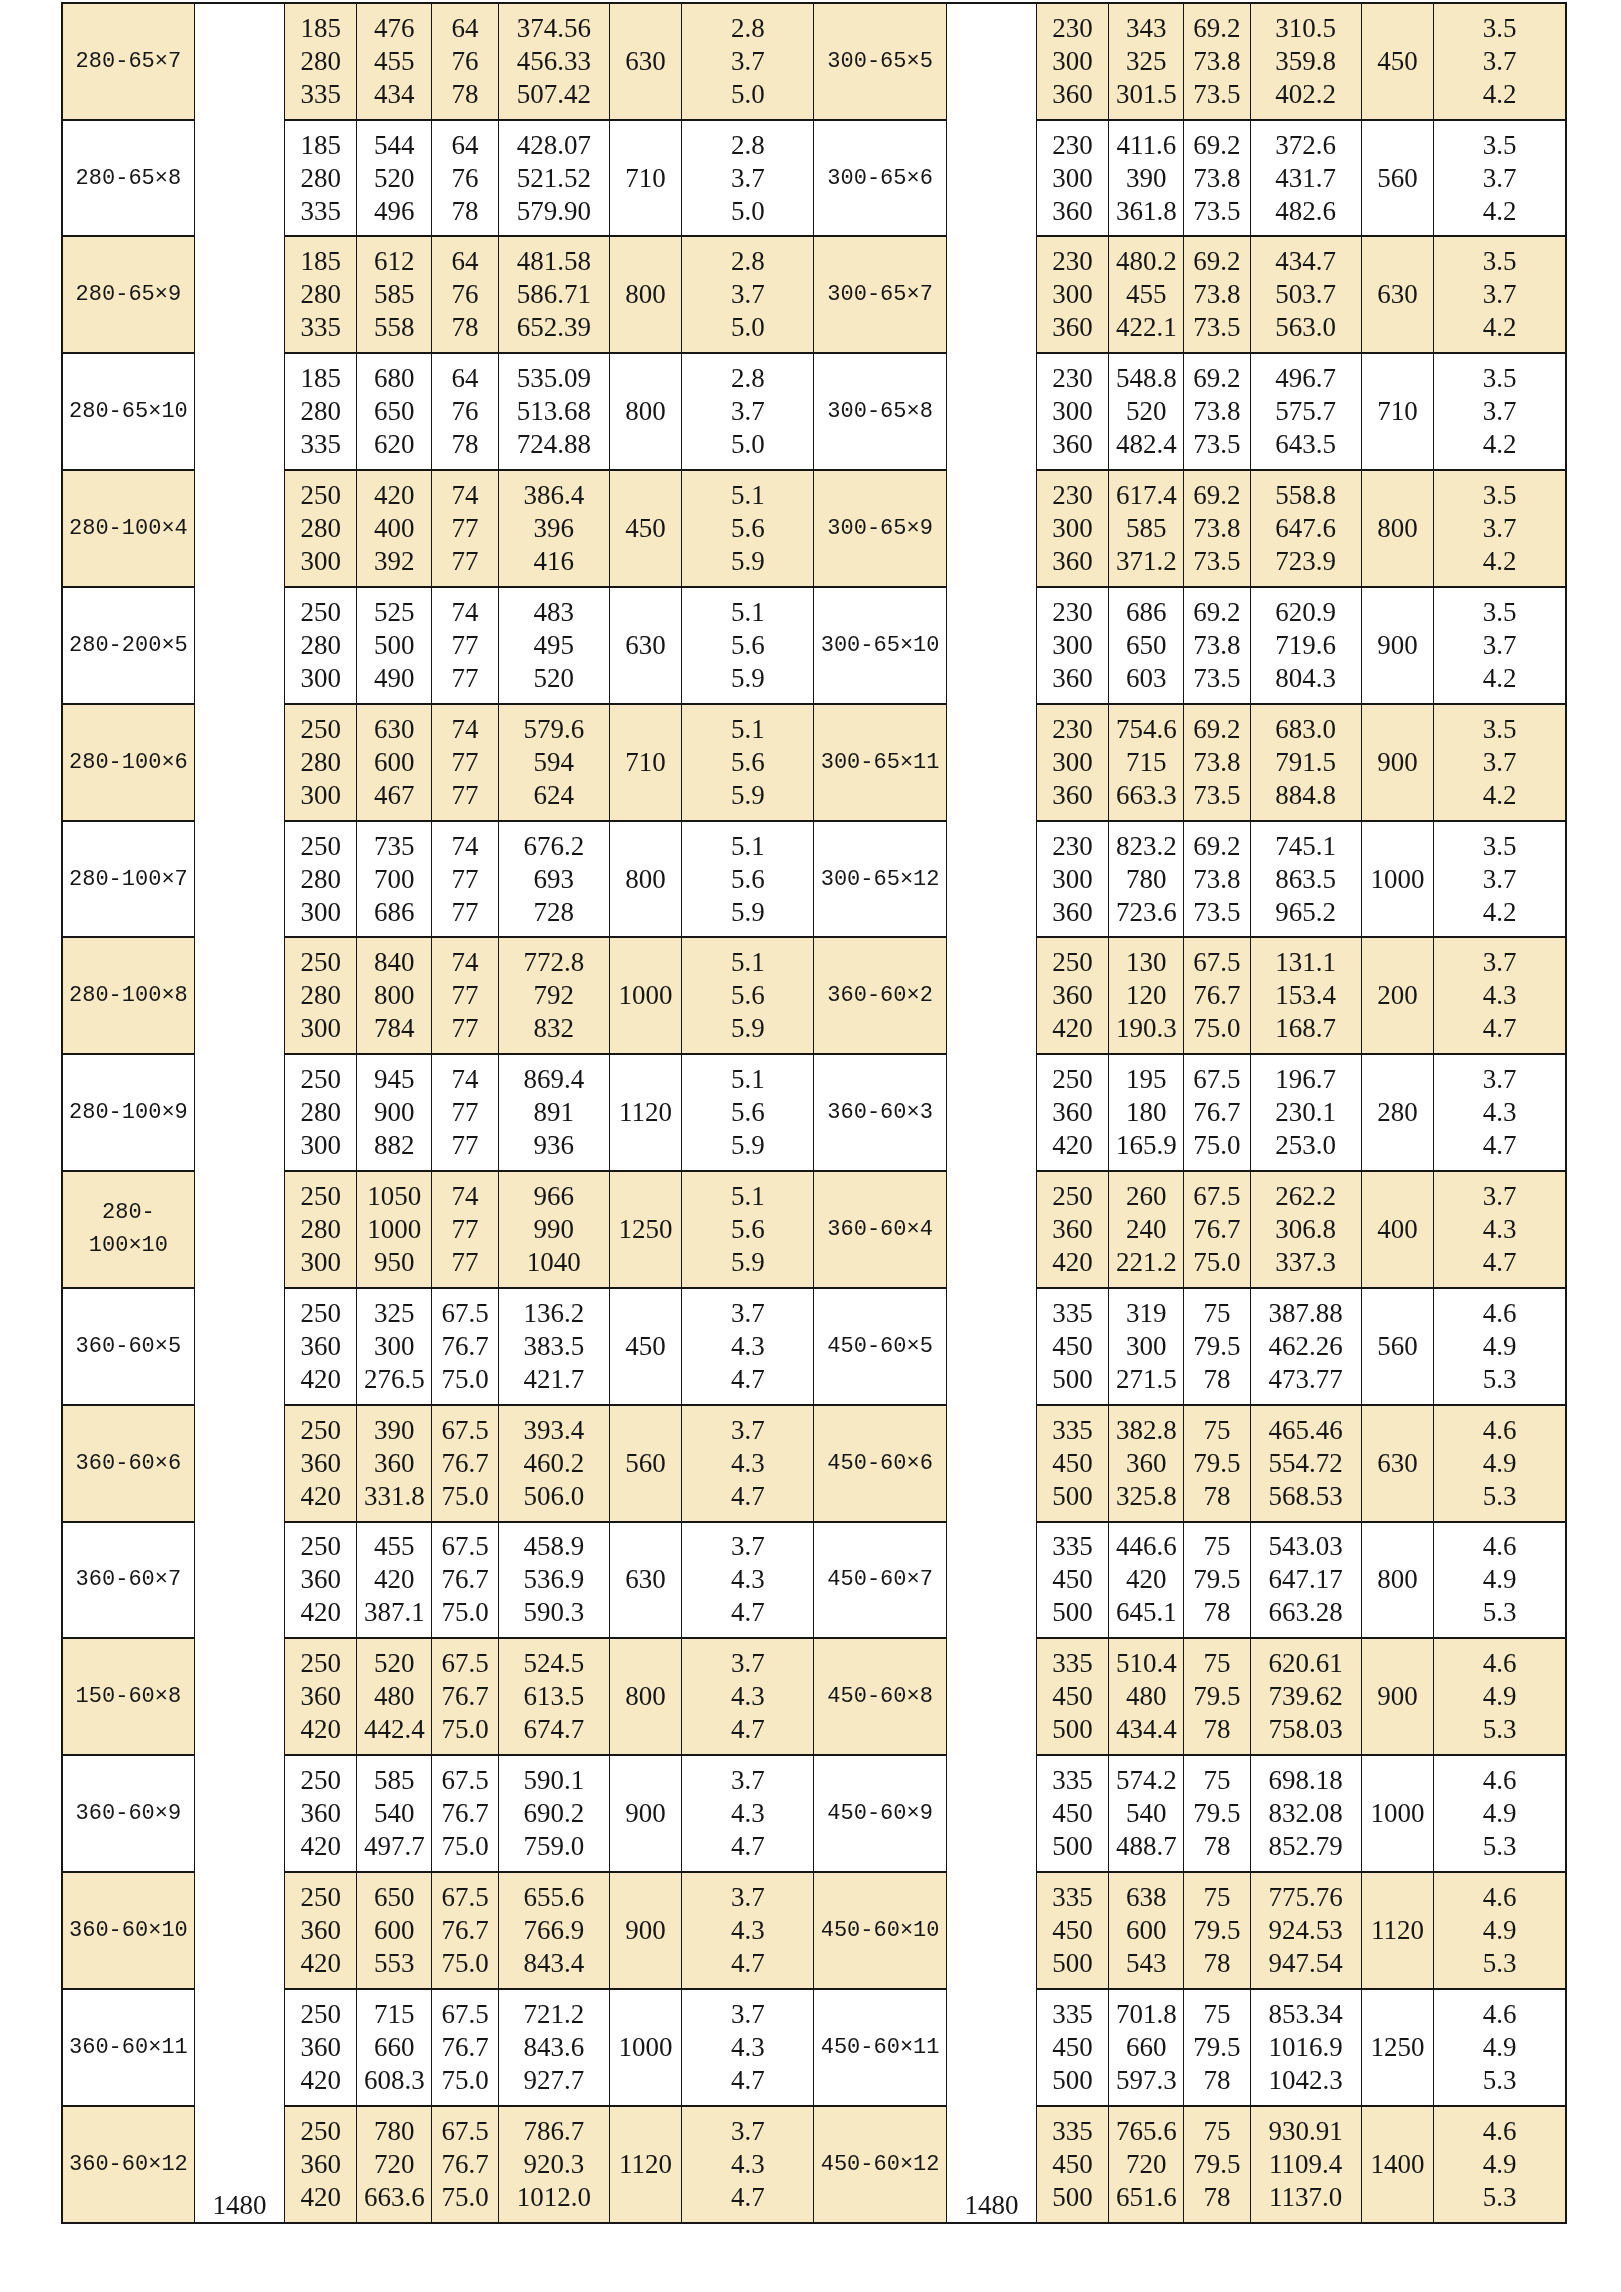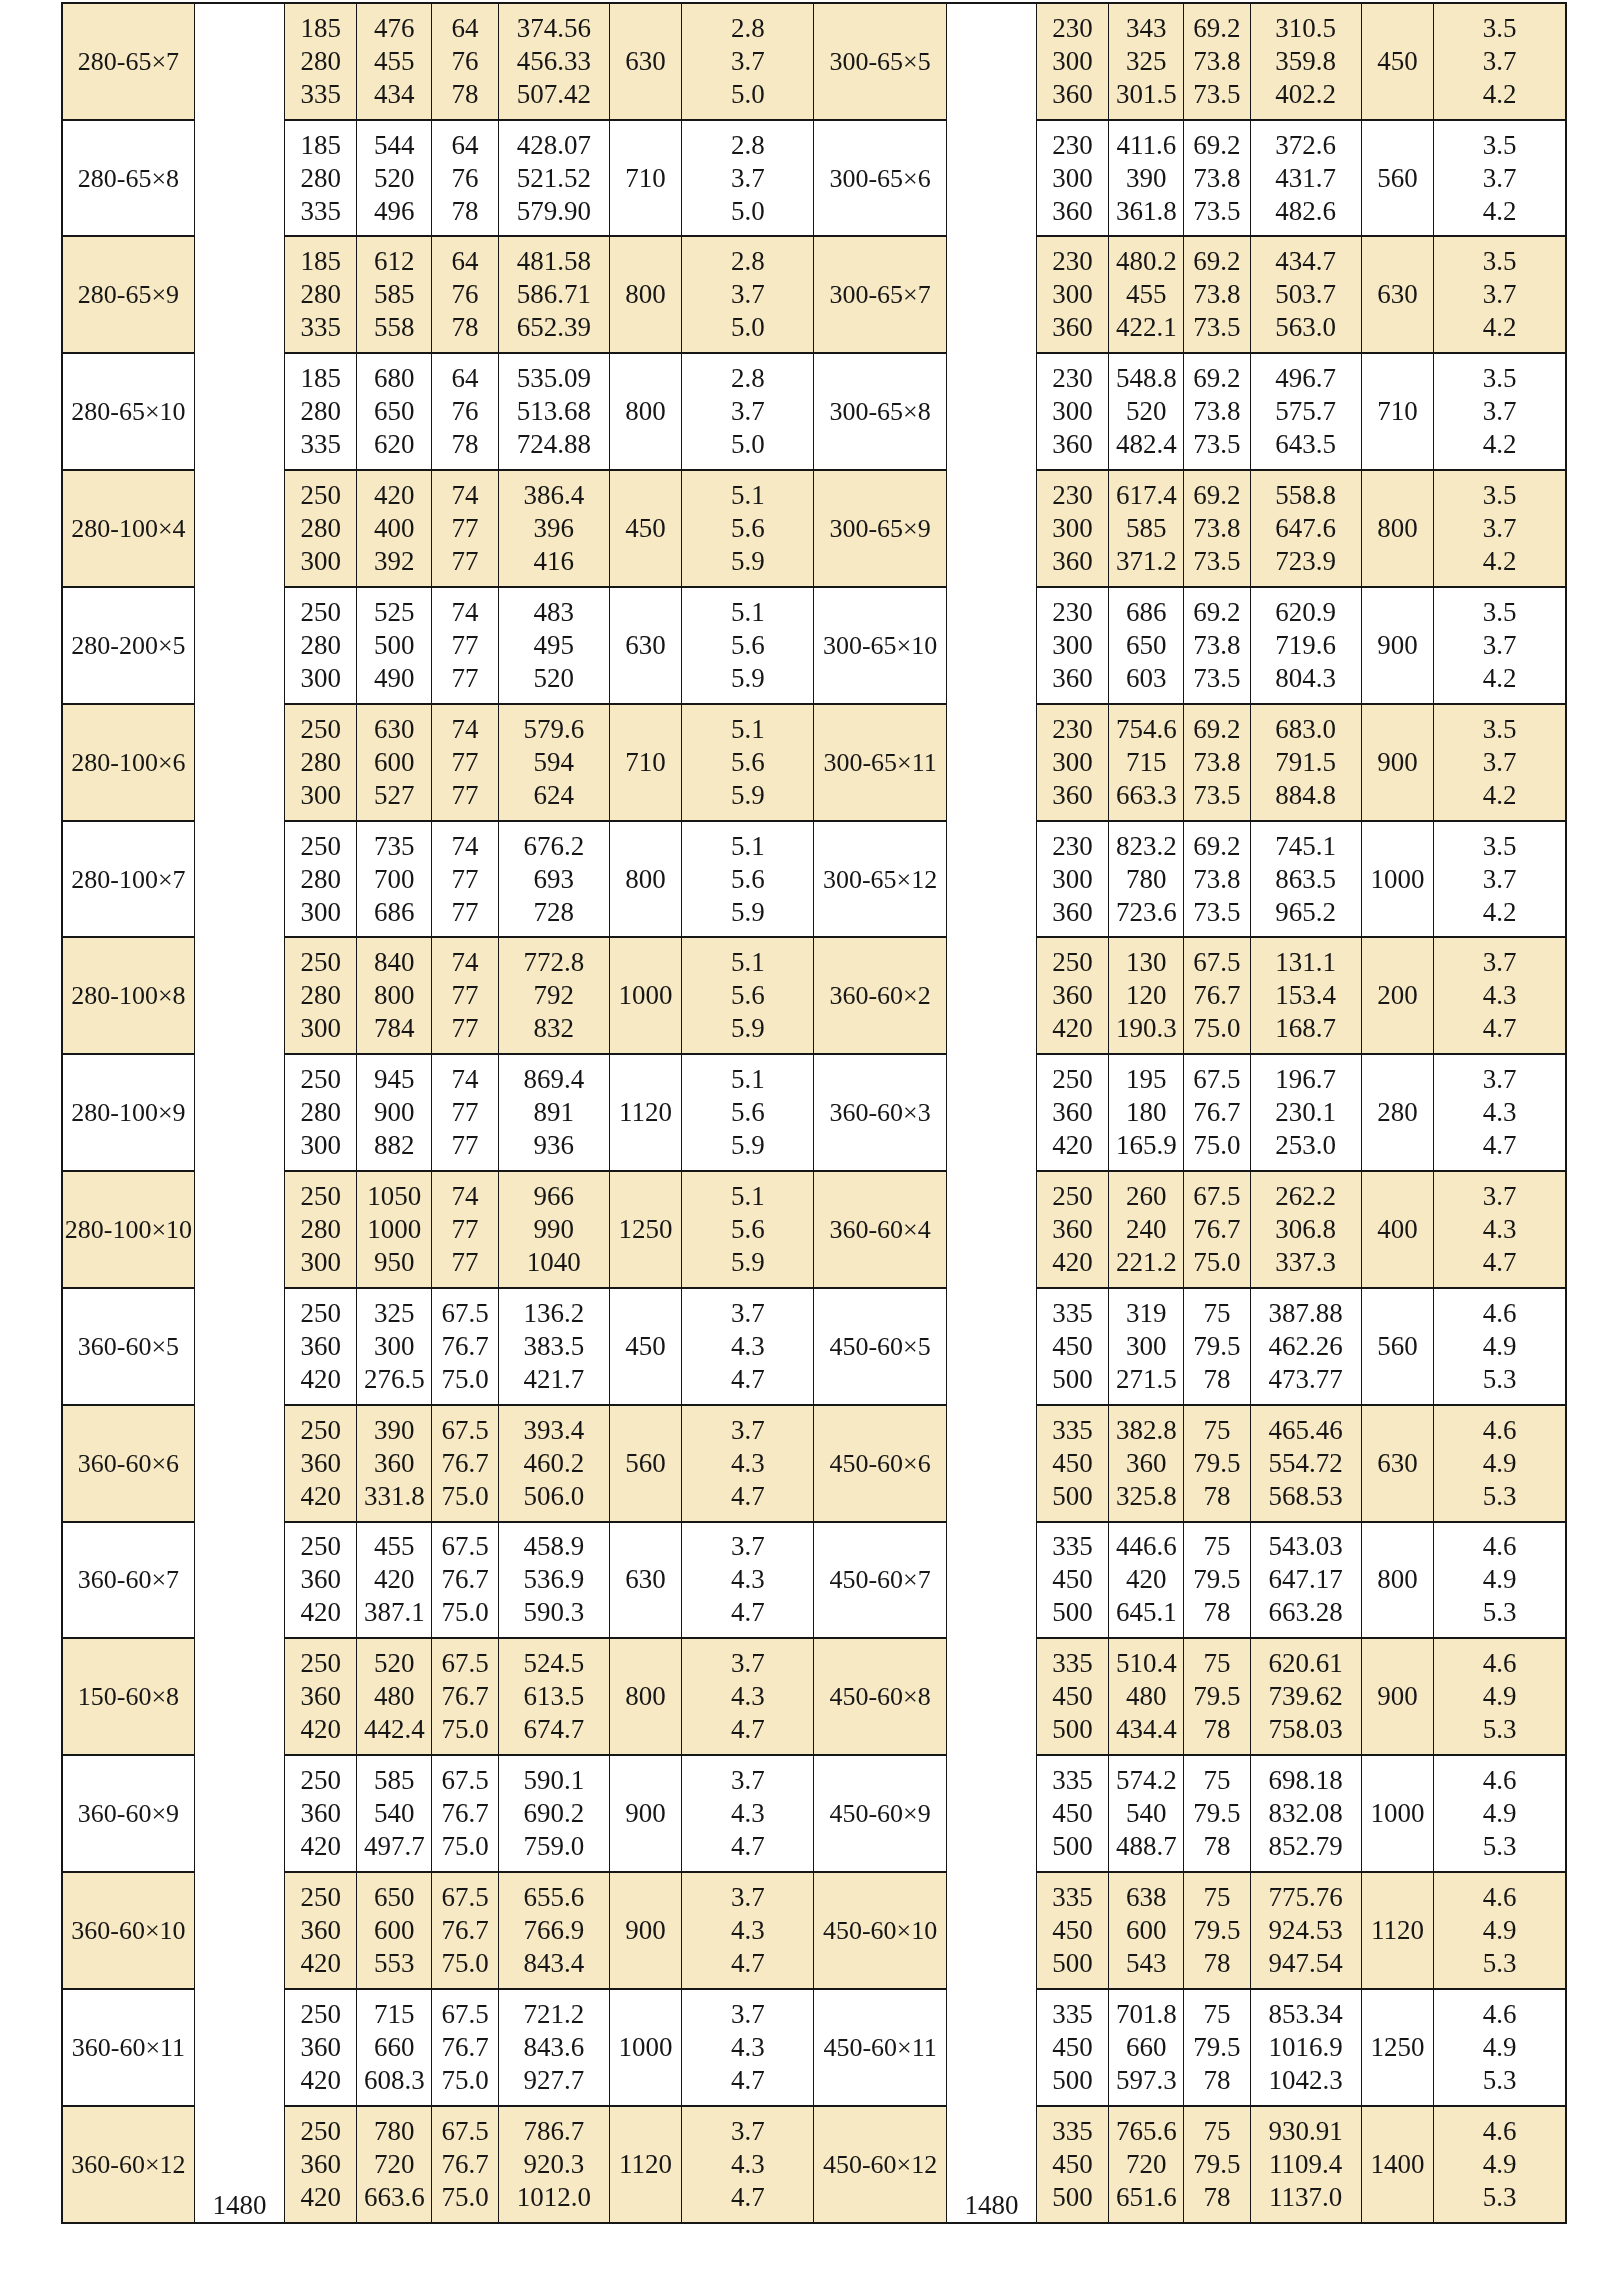--- a/index.html
+++ b/index.html
@@ -26,21 +26,21 @@
     border-bottom:2.7px solid #161616;
     text-align:center;
     vertical-align:middle;
     padding:0;
     color:#161616;
     font-size:27px;
     background:#ffffff;
   }
   table.pump td.shaded{background:#f7e9c3;}
   table.pump td .ln{line-height:33px;}
-  table.pump td.model{font-size:26px;}
+  table.pump td.model{font-size:22px;font-family:Liberation Mono, monospace;}
   
   table.pump td.speed{
     vertical-align:bottom;
     background:#ffffff;
   }
   table.pump td.speed .ln{}
 </style>
 </head>
 <body>
 
@@ -460,21 +460,21 @@
             <div class="ln">280-100×6</div>
           </td>
           <td class="shaded">
             <div class="ln">250</div>
             <div class="ln">280</div>
             <div class="ln">300</div>
           </td>
           <td class="shaded">
             <div class="ln">630</div>
             <div class="ln">600</div>
-            <div class="ln">527</div>
+            <div class="ln">467</div>
           </td>
           <td class="shaded">
             <div class="ln">74</div>
             <div class="ln">77</div>
             <div class="ln">77</div>
           </td>
           <td class="shaded">
             <div class="ln">579.6</div>
             <div class="ln">594</div>
             <div class="ln">624</div>

